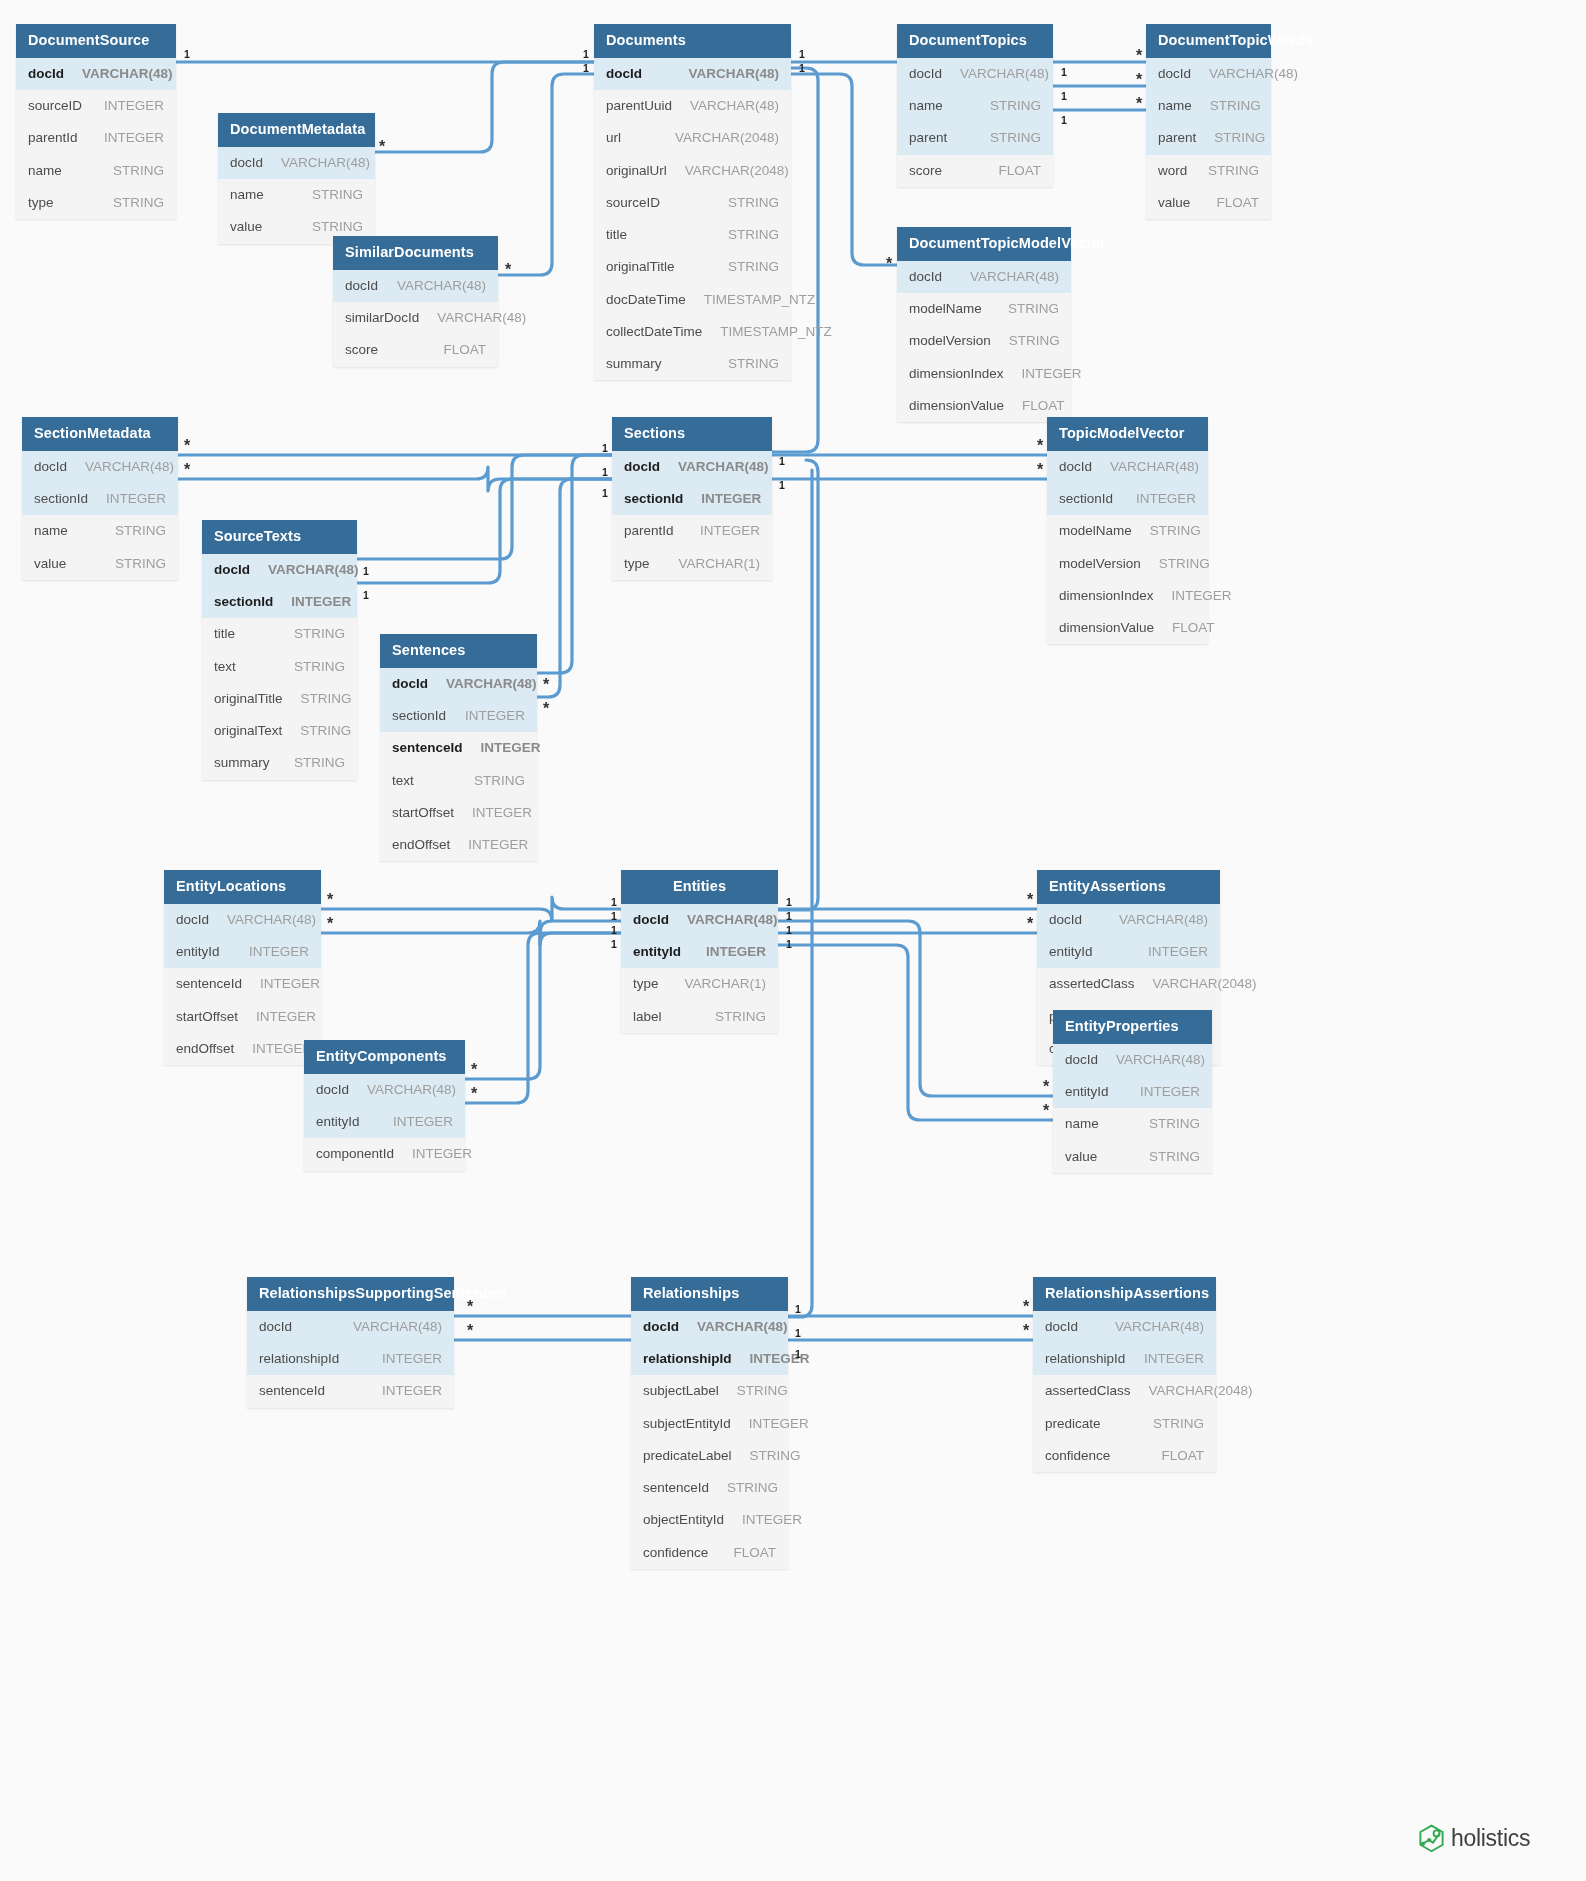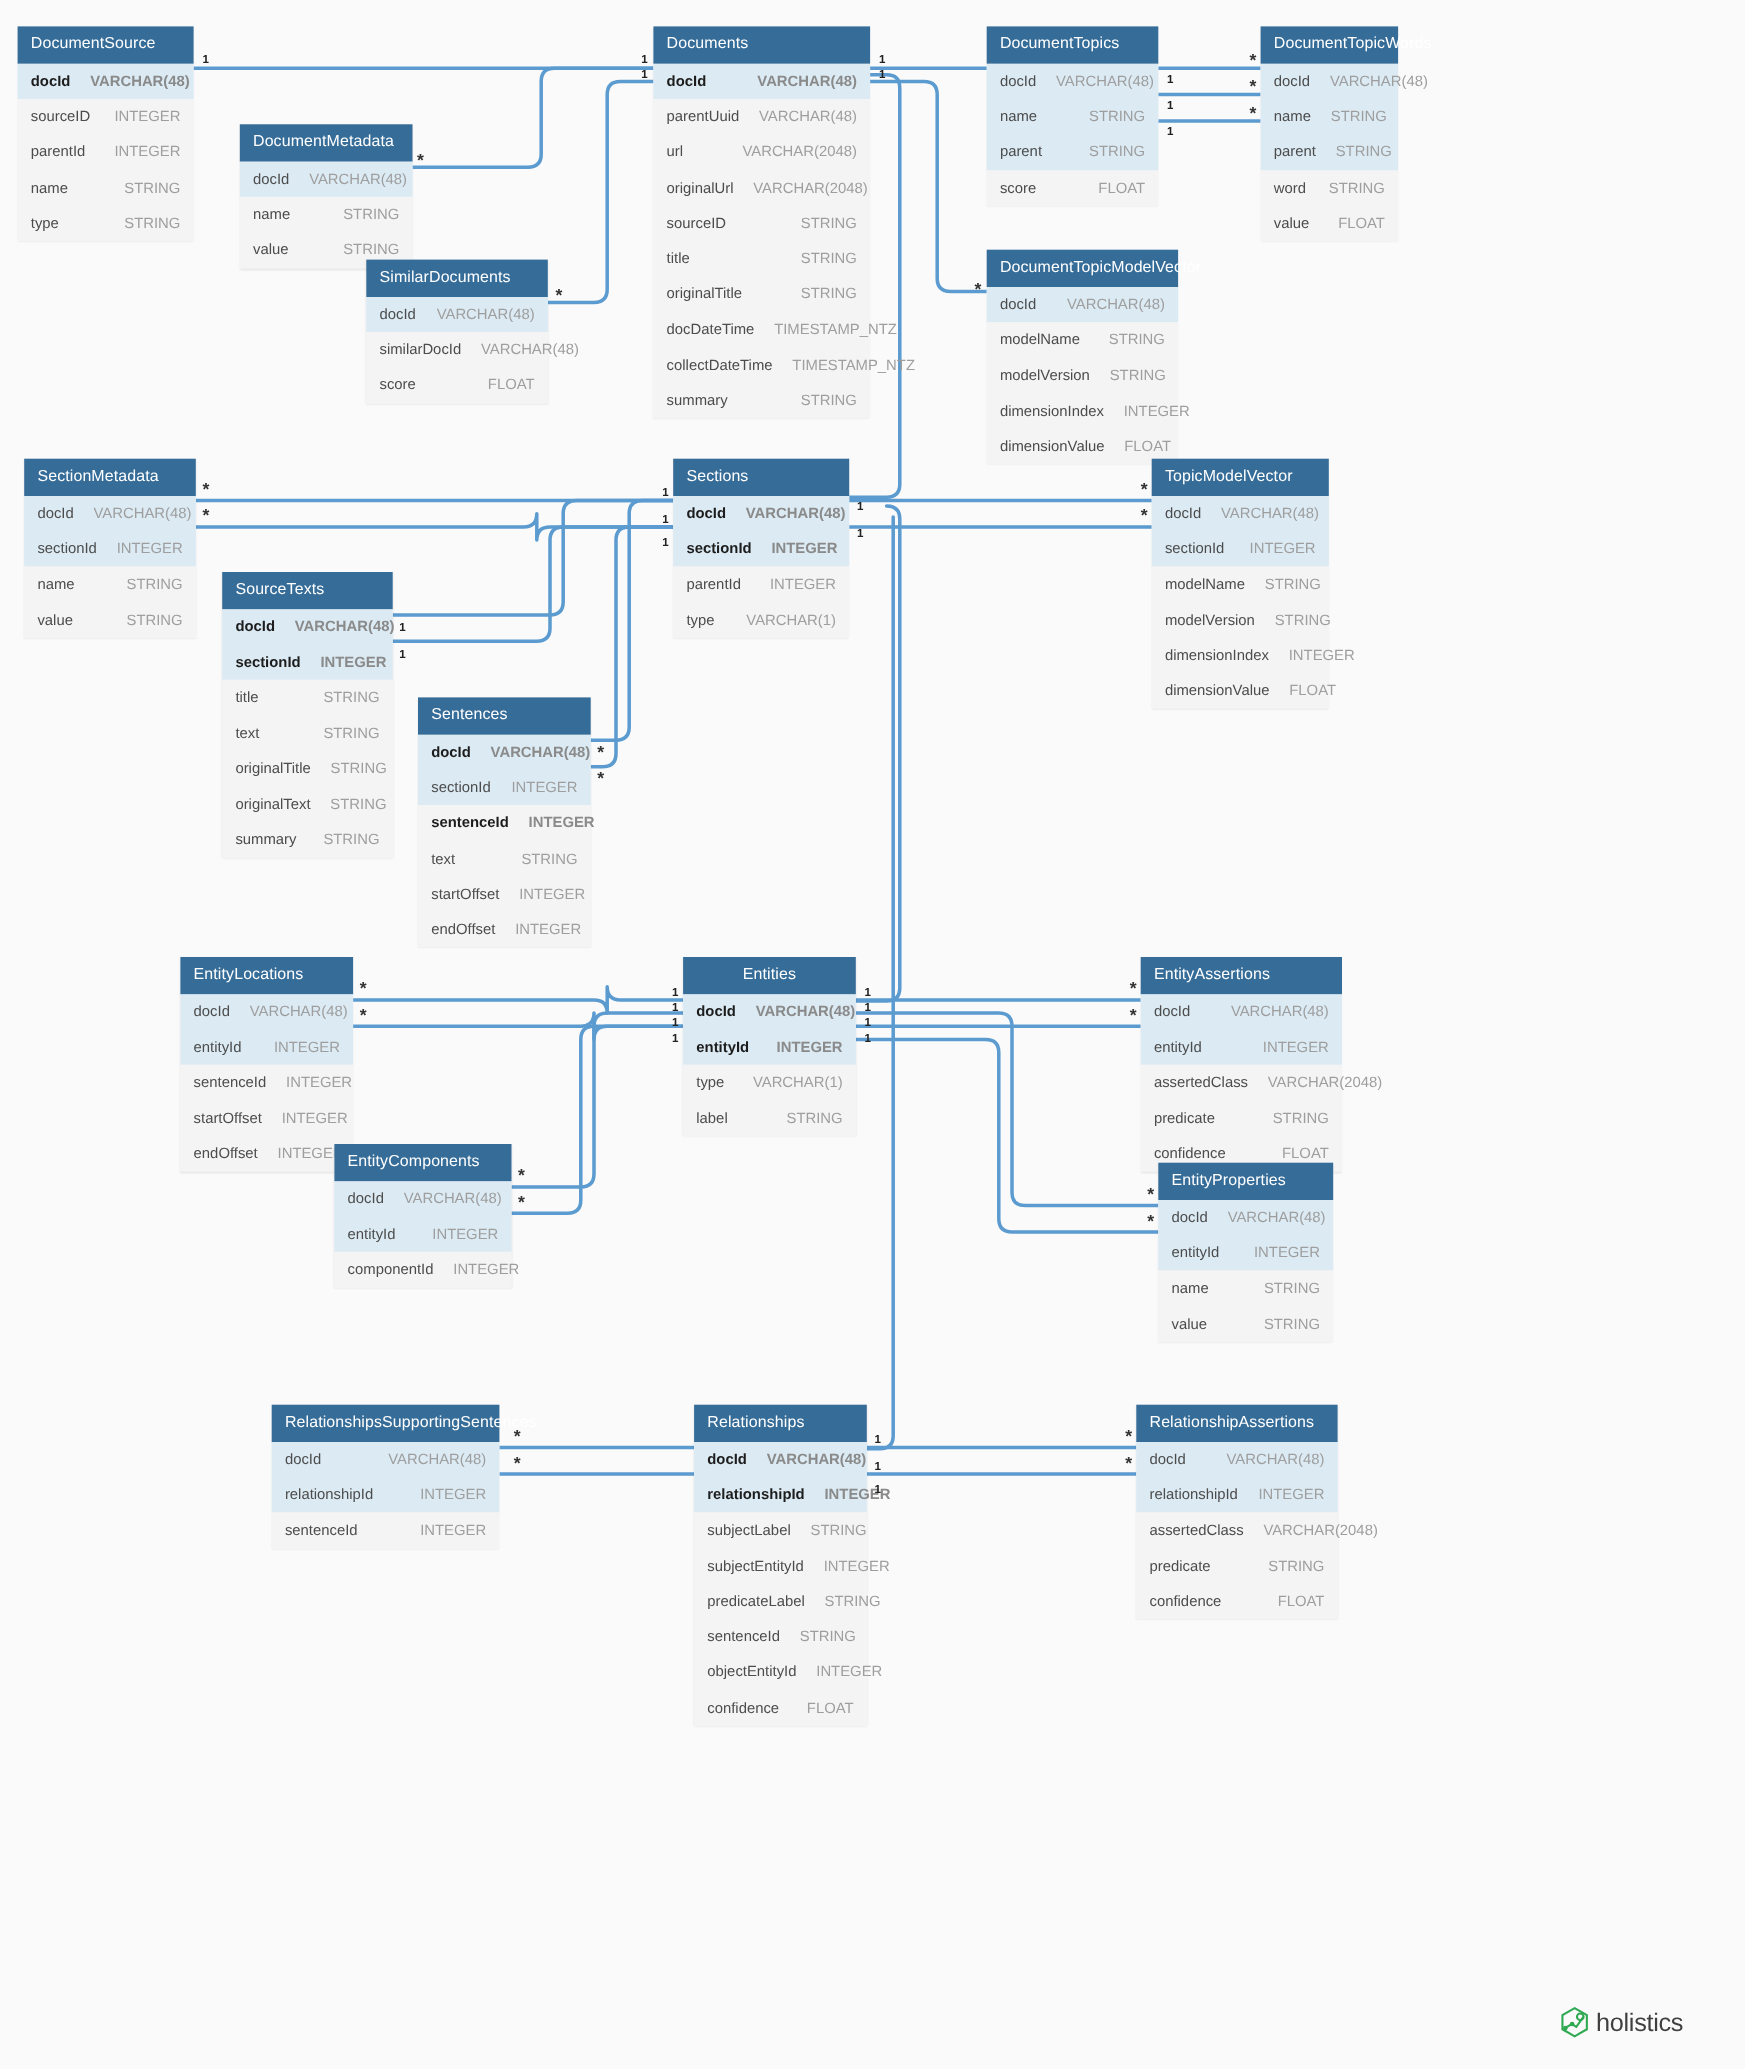--- a/index.html
+++ b/index.html
@@ -1,21 +1,21 @@
 <!DOCTYPE html>
 <html><head>
 <meta charset="utf-8">
 <style>
   html,body{margin:0;padding:0;background:#fafafa;}
   body{font-family:"Liberation Sans",sans-serif;-webkit-font-smoothing:antialiased;}
   #canvas{position:relative;width:1586px;height:1881px;background:#fafafa;overflow:hidden;}
   svg#wires{position:absolute;left:0;top:0;width:1586px;height:1881px;pointer-events:none;}
 
   .tbl{position:absolute;background:#f7f7f7;box-shadow:0 1px 2px rgba(0,0,0,.10);}
-  .tbl .hd{background:#366c98;color:#fff;font-weight:normal;font-size:14.5px;
+  .tbl .hd{background:#366c98;color:#fff;font-weight:bold;font-size:14.5px;
            padding:9px 12px;letter-spacing:.1px;line-height:1.1;}
   .rowgrp{background:#f4f4f4;}
   .rowgrp.pk{background:#dbeaf3;}
   .row{display:flex;justify-content:space-between;align-items:center;
        padding:6px 12px;font-size:13.5px;line-height:1.5;}
   .row .nm{color:#4c4c4c;white-space:nowrap;}
   .row .ty{color:#9e9e9e;white-space:nowrap;padding-left:18px;}
   .row.b .nm{color:#1d1d1d;font-weight:bold;}
   .row.b .ty{color:#8a8a8a;font-weight:bold;}
 
@@ -508,21 +508,21 @@
             <span class="ty">INTEGER</span>
           </div>
         </div>
         <div class="rowgrp">
           <div class="row">
             <span class="nm">componentId</span>
             <span class="ty">INTEGER</span>
           </div>
         </div>
       </div>
-      <div class="tbl" style="left: 1053px; top: 1057px; width: 159px;">
+      <div class="tbl" style="left: 1053px; top: 1010px; width: 159px;">
         <div class="hd">EntityProperties</div>
         <div class="rowgrp pk">
           <div class="row">
             <span class="nm">docId</span>
             <span class="ty">VARCHAR(48)</span>
           </div>
           <div class="row">
             <span class="nm">entityId</span>
             <span class="ty">INTEGER</span>
           </div>

